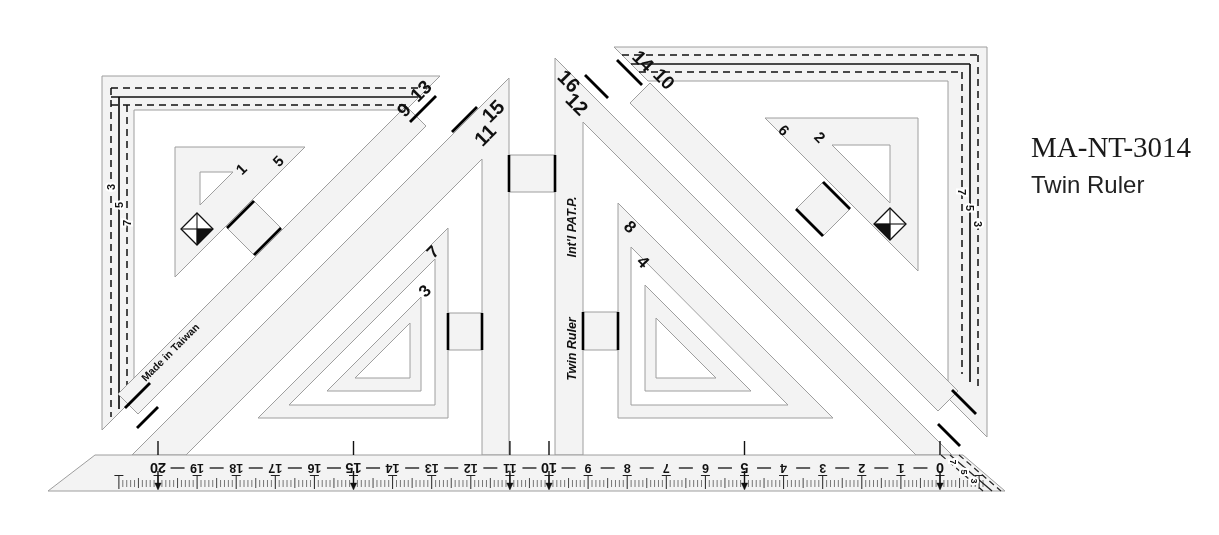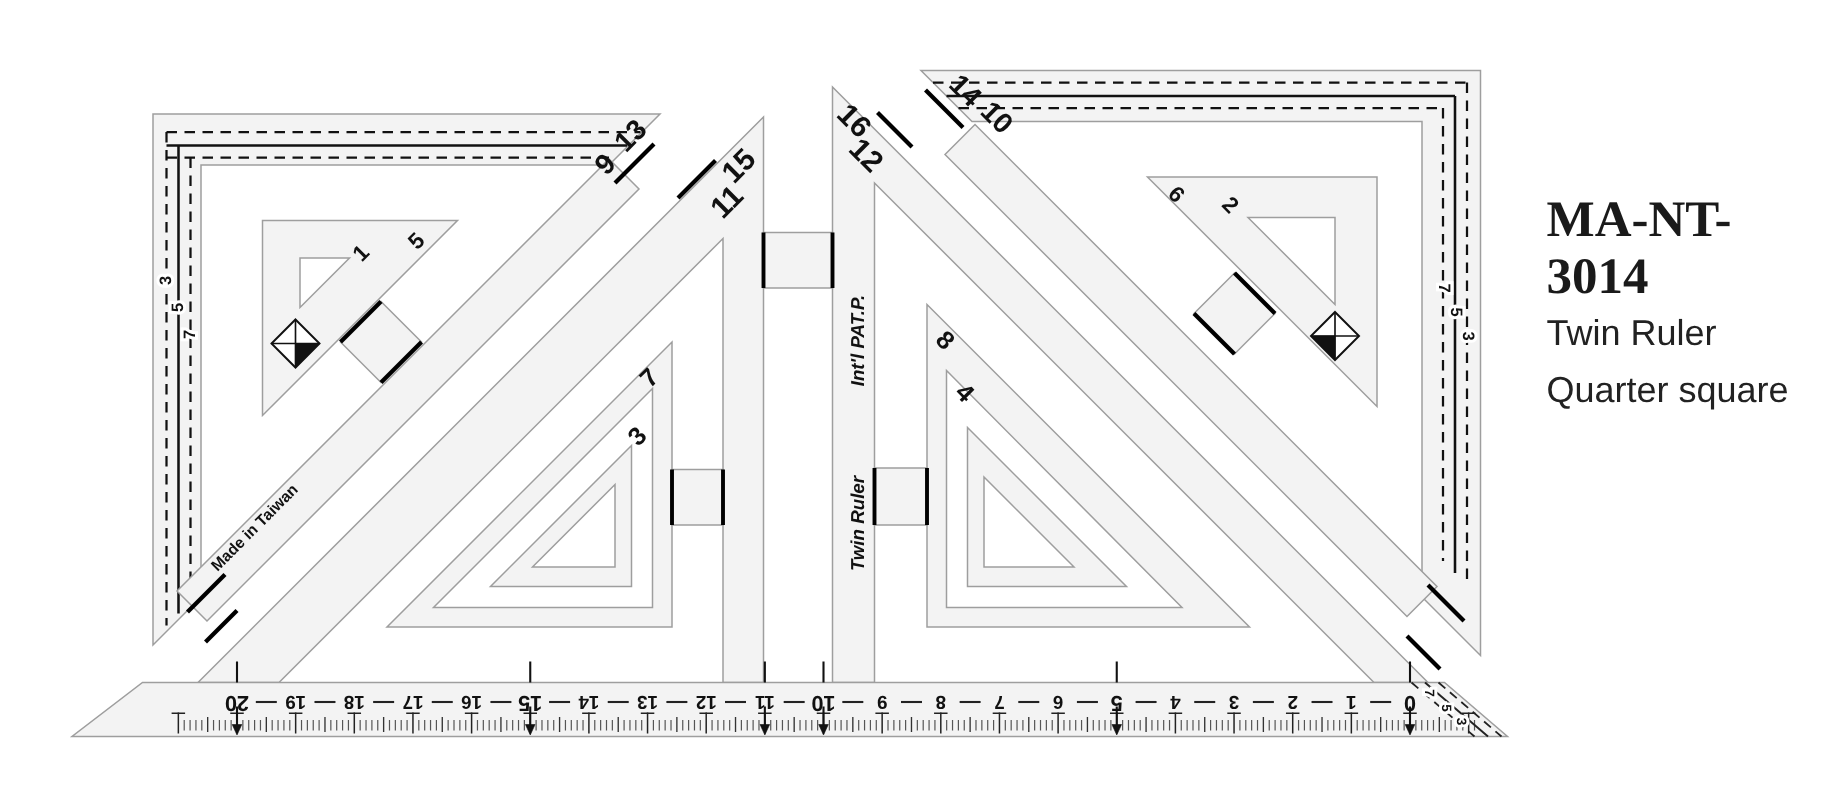--- a/index.html
+++ b/index.html
@@ -1,20 +1,20 @@
 <!DOCTYPE html>
 <html><head>
 <meta charset="utf-8">
 <style>
   html,body{margin:0;padding:0;background:#ffffff;}
   .stage{position:relative;width:1219px;height:535px;background:#fff;overflow:hidden;
          font-family:"Liberation Sans",sans-serif;}
   svg{position:absolute;left:0;top:0;}
   .caption{position:absolute;left:1031px;top:128px;color:#1a1a1a;}
-  .caption .model{font-family:"Liberation Serif",serif;font-size:34px;line-height:38px;font-weight:bold;}
+  .caption .model{font-family:"Liberation Serif",serif;font-size:29px;line-height:38px;}
   .caption .cline{font-family:"Liberation Sans",sans-serif;font-size:24px;line-height:38px;color:#222;}
 </style>
 </head>
 <body>
 
 <div class="stage">
   <svg id="diagram" width="1219" height="535" viewBox="0 0 1219 535">
       <g>
         <path d="M102,76 L440,76 L406,110 L134,110 L134,398 L102,430 Z" fill="#f3f3f3" stroke="#9e9e9e" stroke-width="1" fill-rule="evenodd"></path>
         <line x1="111" y1="88" x2="427" y2="88" stroke="#111111" stroke-width="1.5" stroke-dasharray="7,5"></line>
@@ -415,15 +415,14 @@
         <line x1="950" y1="455" x2="992" y2="491" stroke="#222" stroke-width="1.3"></line>
         <line x1="959" y1="455" x2="1001" y2="491" stroke="#222" stroke-width="1.2" stroke-dasharray="6,4"></line>
         <text x="953" y="462" fill="#111111" font-size="9" font-weight="600" text-anchor="middle" dominant-baseline="central" font-family="&quot;Liberation Sans&quot;, sans-serif" paint-order="stroke" stroke="#ffffff" stroke-width="4" transform="rotate(90 953 462)">7</text>
         <text x="964" y="472" fill="#111111" font-size="9" font-weight="600" text-anchor="middle" dominant-baseline="central" font-family="&quot;Liberation Sans&quot;, sans-serif" paint-order="stroke" stroke="#ffffff" stroke-width="4" transform="rotate(90 964 472)">5</text>
         <text x="974" y="481" fill="#111111" font-size="9" font-weight="600" text-anchor="middle" dominant-baseline="central" font-family="&quot;Liberation Sans&quot;, sans-serif" paint-order="stroke" stroke="#ffffff" stroke-width="4" transform="rotate(90 974 481)">3</text>
       </g>
     </svg>
   <div class="caption">
     <div class="model">MA-NT-3014</div>
     <div class="cline">Twin Ruler</div>
-    <div class="cline">Quarter square</div>
   </div>
 </div>
 
 </body></html>

